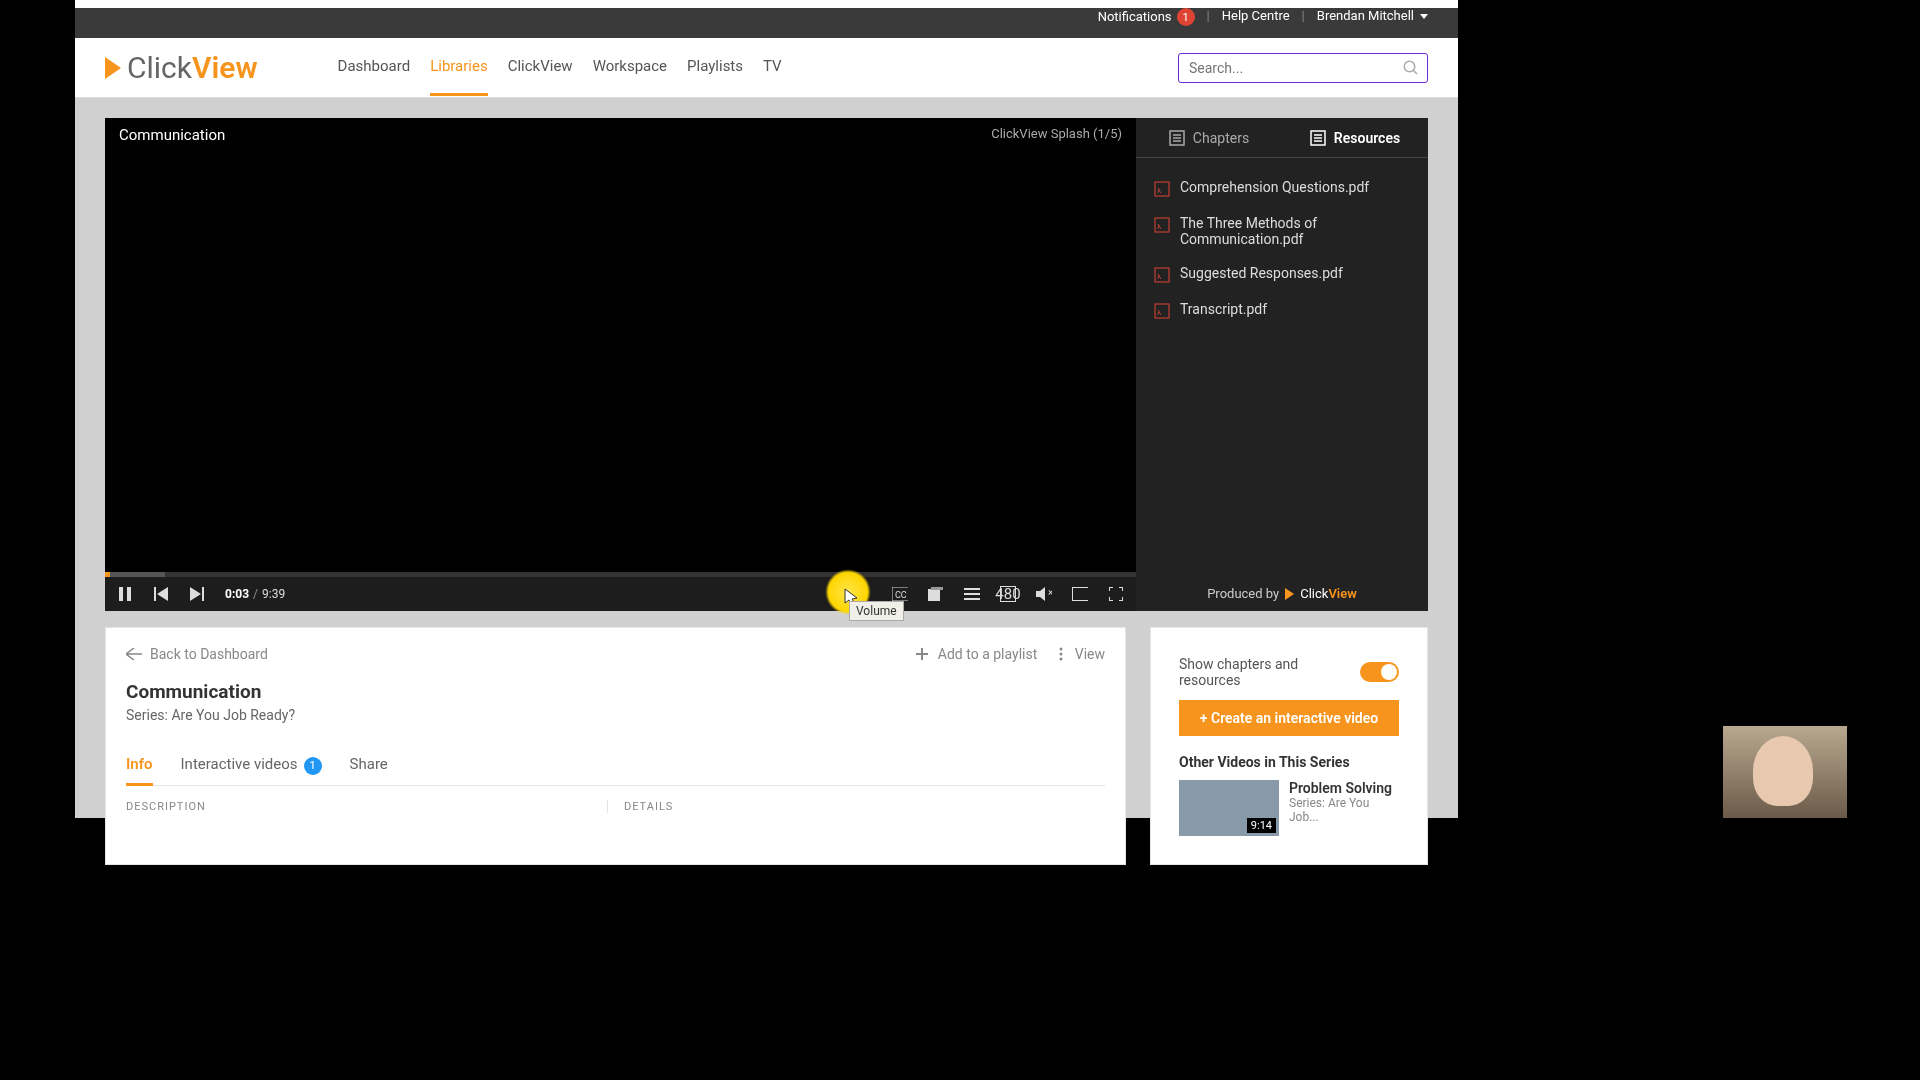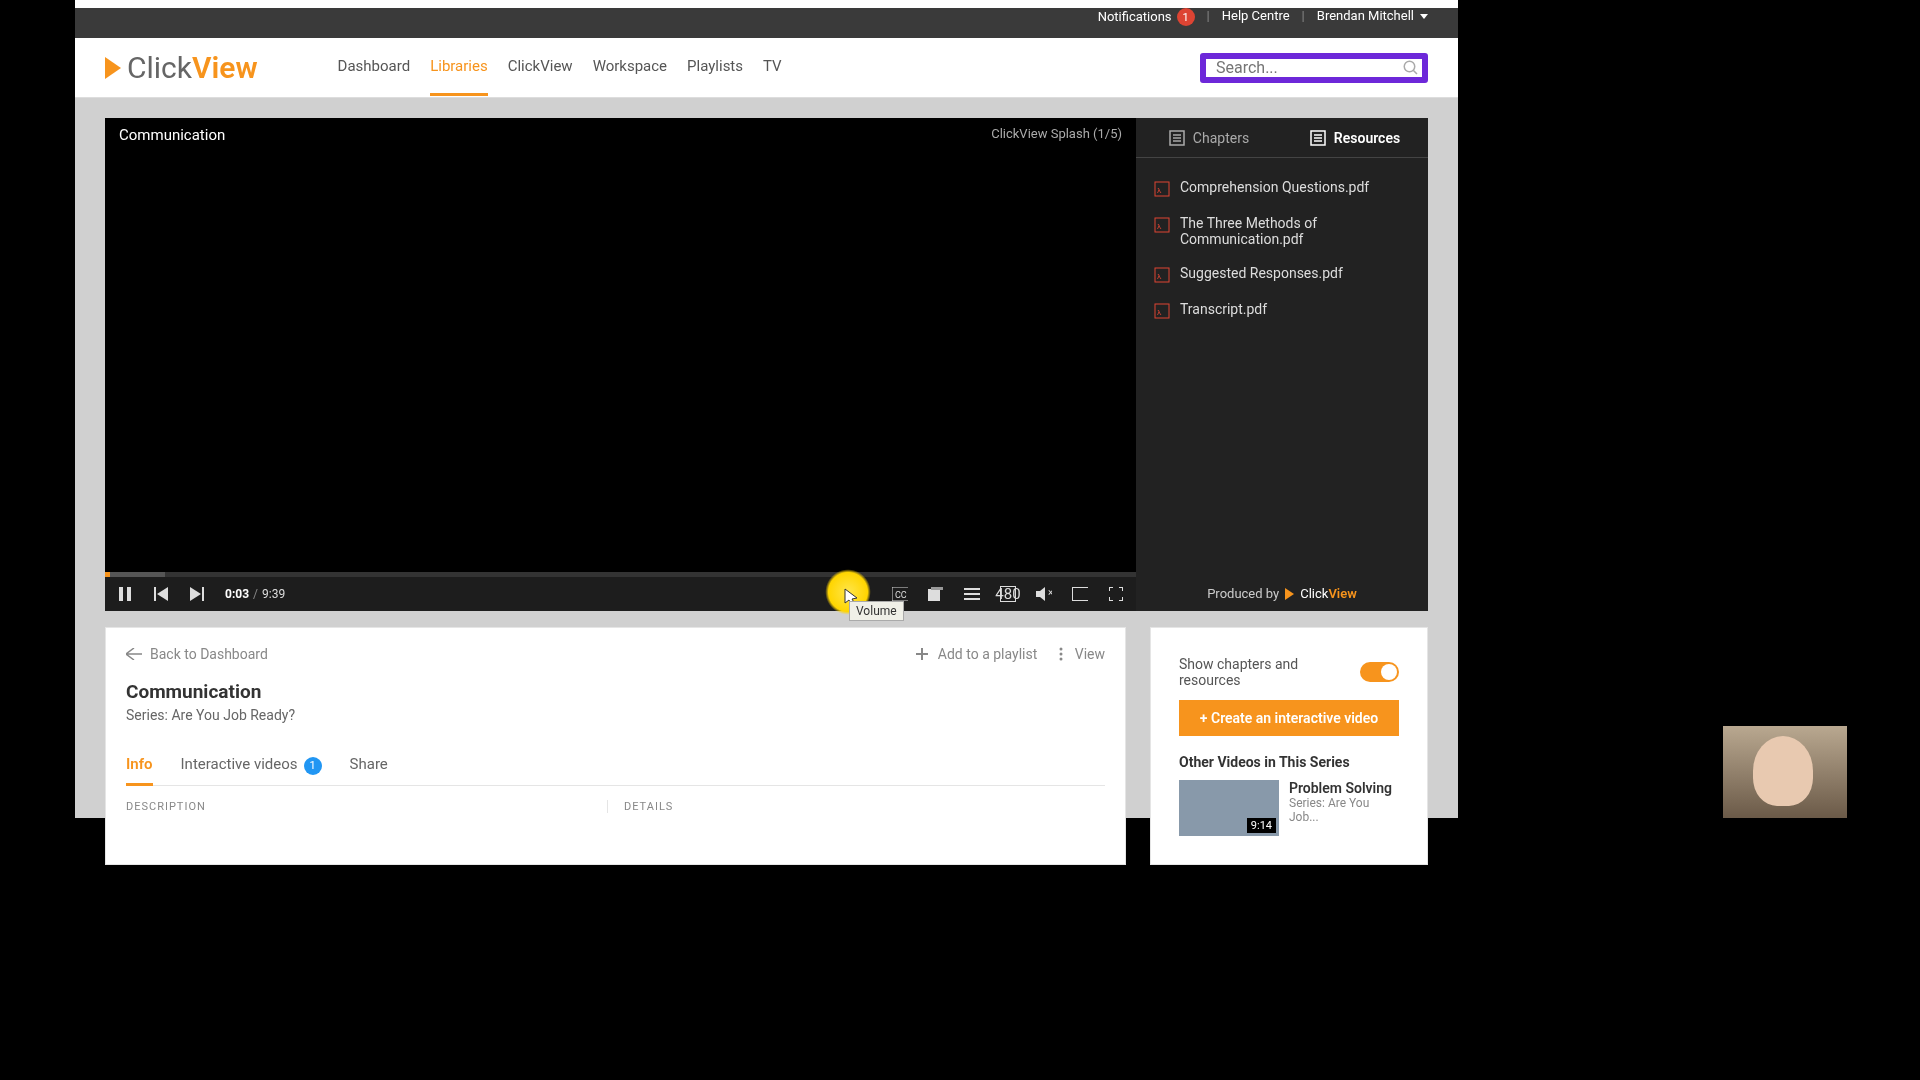--- a/index.html
+++ b/index.html
@@ -11,21 +11,21 @@
 .notif-badge { background: #d43; color: #fff; border-radius: 50%; width: 18px; height: 18px; display: inline-flex; align-items: center; justify-content: center; font-size: 11px; margin-left: 5px; }
 .chev-down { display:inline-block; width:0; height:0; border-left:4px solid transparent; border-right:4px solid transparent; border-top:5px solid #fff; margin-left:6px; vertical-align:middle;}
 .headerbar { background: #fff; height: 60px; border-bottom: 1px solid #ddd; display: flex; align-items: center; padding: 0 30px; }
 .logo { display: flex; align-items: center; font-size: 30px; font-weight: 400; color: #666; }
 .logo .tri { width:0; height:0; border-top:11px solid transparent; border-bottom:11px solid transparent; border-left:16px solid #f7941d; margin-right:6px;}
 .logo .orange { color: #f7941d; font-weight: 600; }
 .navmain { display: flex; gap: 20px; margin-left: 80px; font-size: 15px; }
 .navmain a { color: #555; text-decoration: none; padding: 18px 0; cursor: pointer; }
 .navmain a.active { color: #f7941d; border-bottom: 3px solid #f7941d; }
 .searchbox { margin-left: auto; position: relative; }
-.searchbox input { width: 228px; height: 30px; border: 6px solid #6d28d9; border-radius: 3px; padding: 0 30px 0 10px; font-size: 16px; }
+.searchbox input { width: 250px; height: 30px; border: 1px solid #6d28d9; border-radius: 3px; padding: 0 30px 0 10px; font-size: 14px; }
 .searchbox .sicon { position: absolute; right: 8px; top: 6px; color: #aaa; }
 .content { padding: 0 30px; }
 .player-card { background: #1a1a1a; width: 100%; margin-top: 20px; display: flex; }
 .player-left { flex: 1; display:flex; flex-direction:column; }
 .player-title { background: #000; color: #fff; padding: 8px 14px; font-size: 15px; display:flex; justify-content:space-between; }
 .player-title .splash { color: #aaa; font-size: 13px; }
 .video-area { background: #000; height: 420px; position: relative; }
 .progress { height: 5px; background: #333; position: relative; }
 .progress .buf { position:absolute; left:0; top:0; height:100%; width:60px; background:#555;}
 .progress .played { position:absolute; left:0; top:0; height:100%; width:5px; background:#f7941d;}

